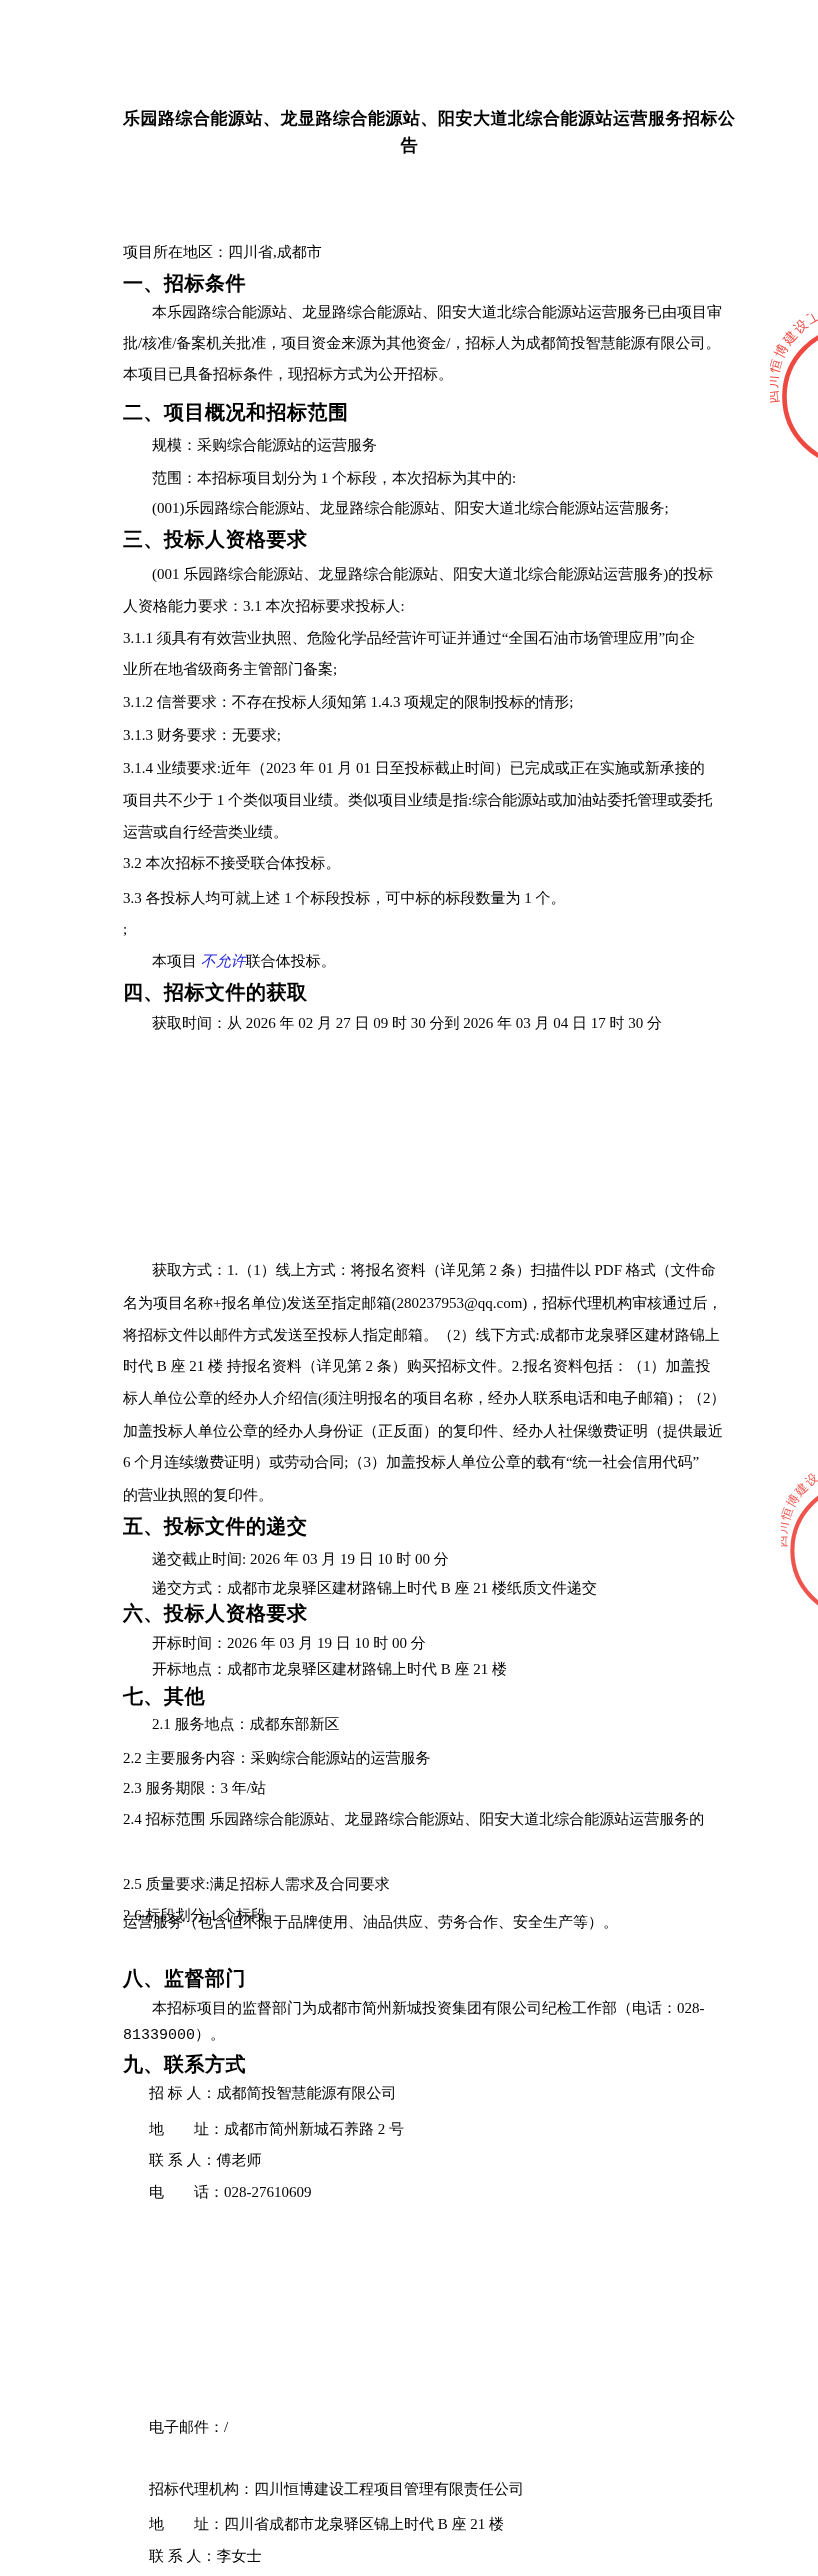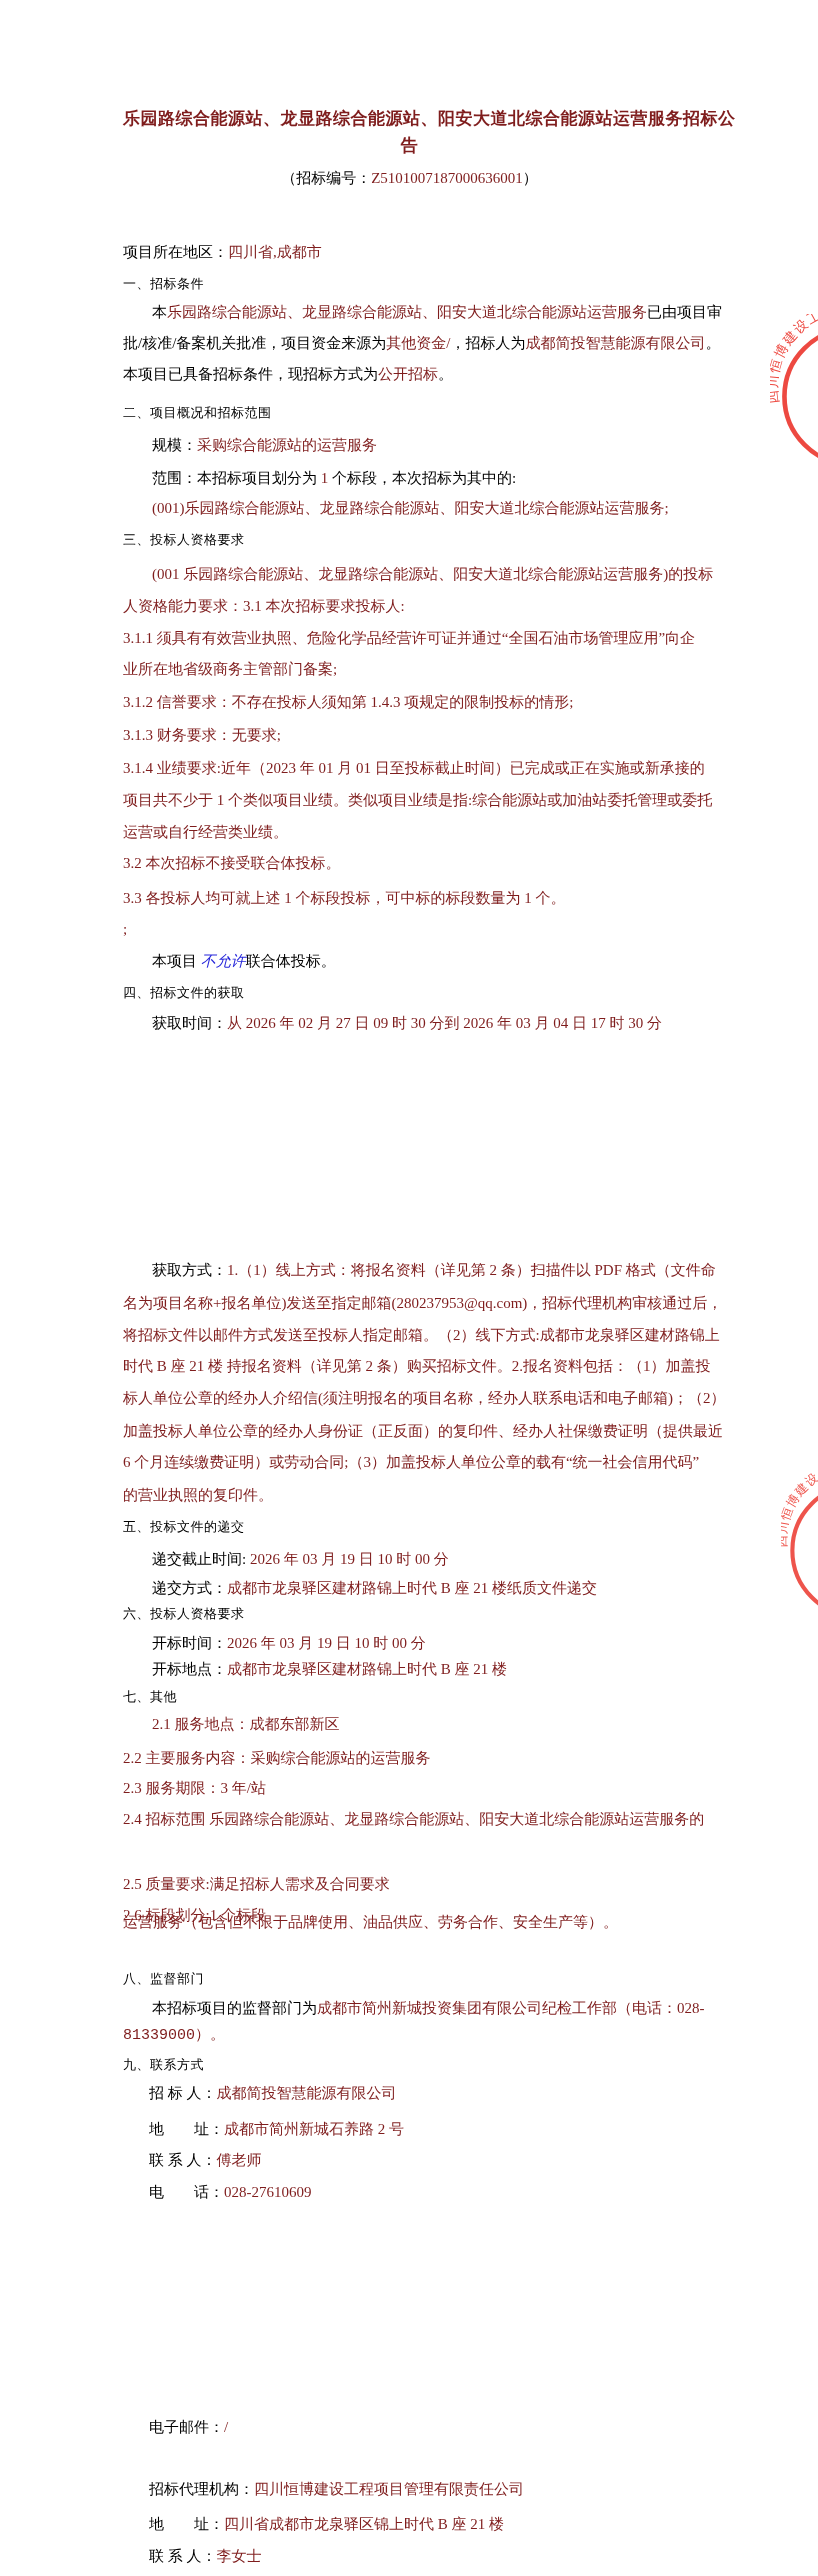--- a/index.html
+++ b/index.html
@@ -1,22 +1,22 @@
 <!DOCTYPE html>
 <html style="font-size:8.2px"><head>
 <meta charset="utf-8">
 <style>
   html,body{margin:0;padding:0;background:#ffffff;}
   #page{position:relative;width:818px;height:3468px;background:#ffffff;overflow:hidden;
         font-family:"Liberation Serif","DejaVu Serif",serif;color:#000;}
   .line{position:absolute;white-space:nowrap;font-size:15px;line-height:21.6px;}
   .line.title{font-family:"Liberation Sans","DejaVu Sans",sans-serif;font-weight:bold;font-size:17px;color:#3232d6;letter-spacing:0.5px;}
-  .line.heading{font-family:"Liberation Sans","DejaVu Sans",sans-serif;font-weight:normal;font-size:13px;color:#000;letter-spacing:0.5px;}
+  .line.heading{font-family:"Liberation Sans","DejaVu Sans",sans-serif;font-weight:bold;font-size:20px;color:#000;letter-spacing:0.5px;}
   .seg-k{color:#000;}
-  .seg-b{color:#7f1d1d;}
+  .seg-b{color:#000000;}
   .seg-bi{color:#2626da;font-style:italic;}
   .stamp{position:absolute;}
   .stamp svg{display:block;}
 </style>
 </head>
 <body>
 
 <div id="page">
 
   <div class="stamp" style="left:770px;top:314px;opacity:.85;">
@@ -34,21 +34,20 @@
       <circle cx="150" cy="150" r="128" fill="none" stroke="#ea2a20" stroke-width="8"></circle>
       <path id="pmr-arc" d="M 35 210 A 140 140 0 1 1 265 210" fill="none"></path>
       <text font-size="24" fill="#ea2a20" letter-spacing="2" font-family="Liberation Sans, sans-serif">
         <textPath href="#pmr-arc" startOffset="50%" text-anchor="middle">四川恒博建设工程项目管理有限责任公司</textPath>
       </text>
     </svg>
   </div>
 
 <div class="line title" style="top: 108px; left: 123px; width: 573px; text-align: center;"><span class="seg-b">乐园路综合能源站、龙显路综合能源站、阳安大道北综合能源站运营服务招标公</span></div>
     <div class="line title" style="top: 135px; left: 123px; width: 573px; text-align: center;"><span class="seg-b">告</span></div>
-    <div class="line body" style="top: 168px; left: 123px; width: 573px; text-align: center;"><span class="seg-k">（招标编号：</span><span class="seg-b">Z5101007187000636001</span><span class="seg-k">）</span></div>
     <div class="line body" style="top: 242px; left: 123px;"><span class="seg-k">项目所在地区：</span><span class="seg-b">四川省,成都市</span></div>
     <div class="line heading" style="top: 273px; left: 123px;"><span class="seg-k">一、招标条件</span></div>
     <div class="line body" style="top: 333px; left: 123px;"><span class="seg-k">批/核准/备案机关批准，项目资金来源为</span><span class="seg-b">其他资金/</span><span class="seg-k">，招标人为</span><span class="seg-b">成都简投智慧能源有限公司</span><span class="seg-k">。</span></div>
     <div class="line body" style="top: 302px; left: 152px;"><span class="seg-k">本</span><span class="seg-b">乐园路综合能源站、龙显路综合能源站、阳安大道北综合能源站运营服务</span><span class="seg-k">已由项目审</span></div>
     <div class="line body" style="top: 364px; left: 123px;"><span class="seg-k">本项目已具备招标条件，现招标方式为</span><span class="seg-b">公开招标</span><span class="seg-k">。</span></div>
     <div class="line heading" style="top: 402px; left: 123px;"><span class="seg-k">二、项目概况和招标范围</span></div>
     <div class="line body" style="top: 435px; left: 152px;"><span class="seg-k">规模：</span><span class="seg-b">采购综合能源站的运营服务</span></div>
     <div class="line body" style="top: 468px; left: 152px;"><span class="seg-k">范围：本招标项目划分为 </span><span class="seg-b">1</span><span class="seg-k"> 个标段，本次招标为其中的:</span></div>
     <div class="line body" style="top: 498px; left: 152px;"><span class="seg-b">(001)乐园路综合能源站、龙显路综合能源站、阳安大道北综合能源站运营服务;</span></div>
     <div class="line heading" style="top: 529px; left: 123px;"><span class="seg-k">三、投标人资格要求</span></div>

